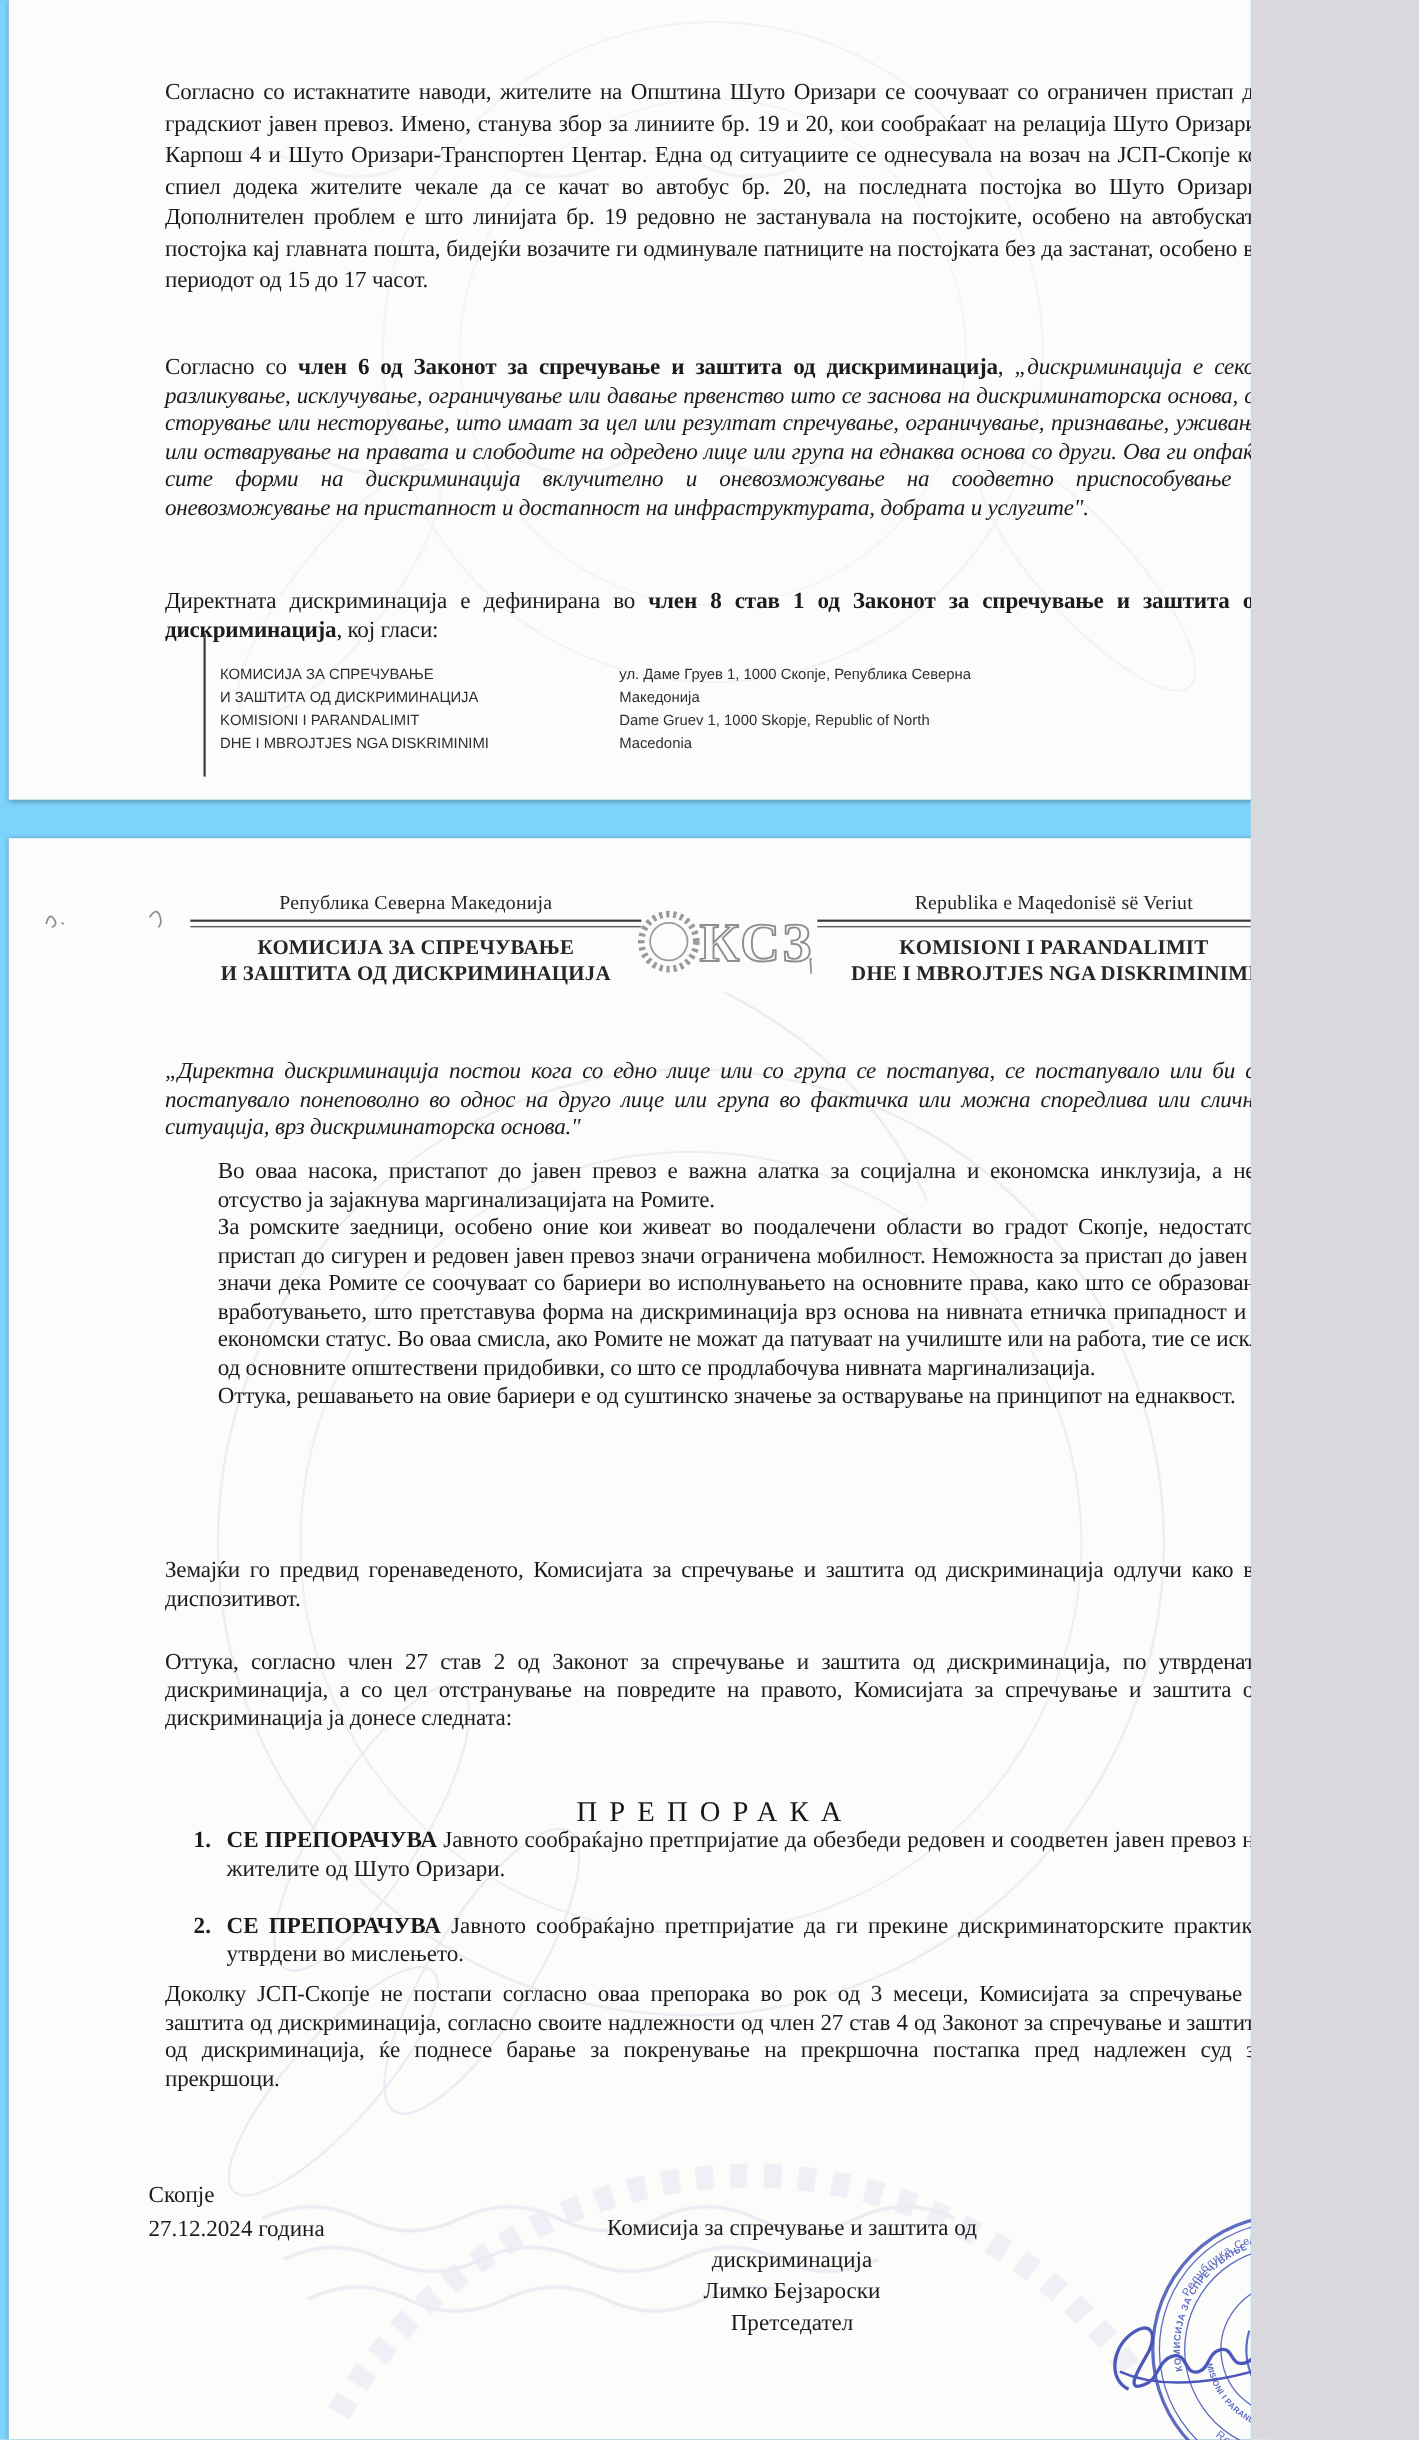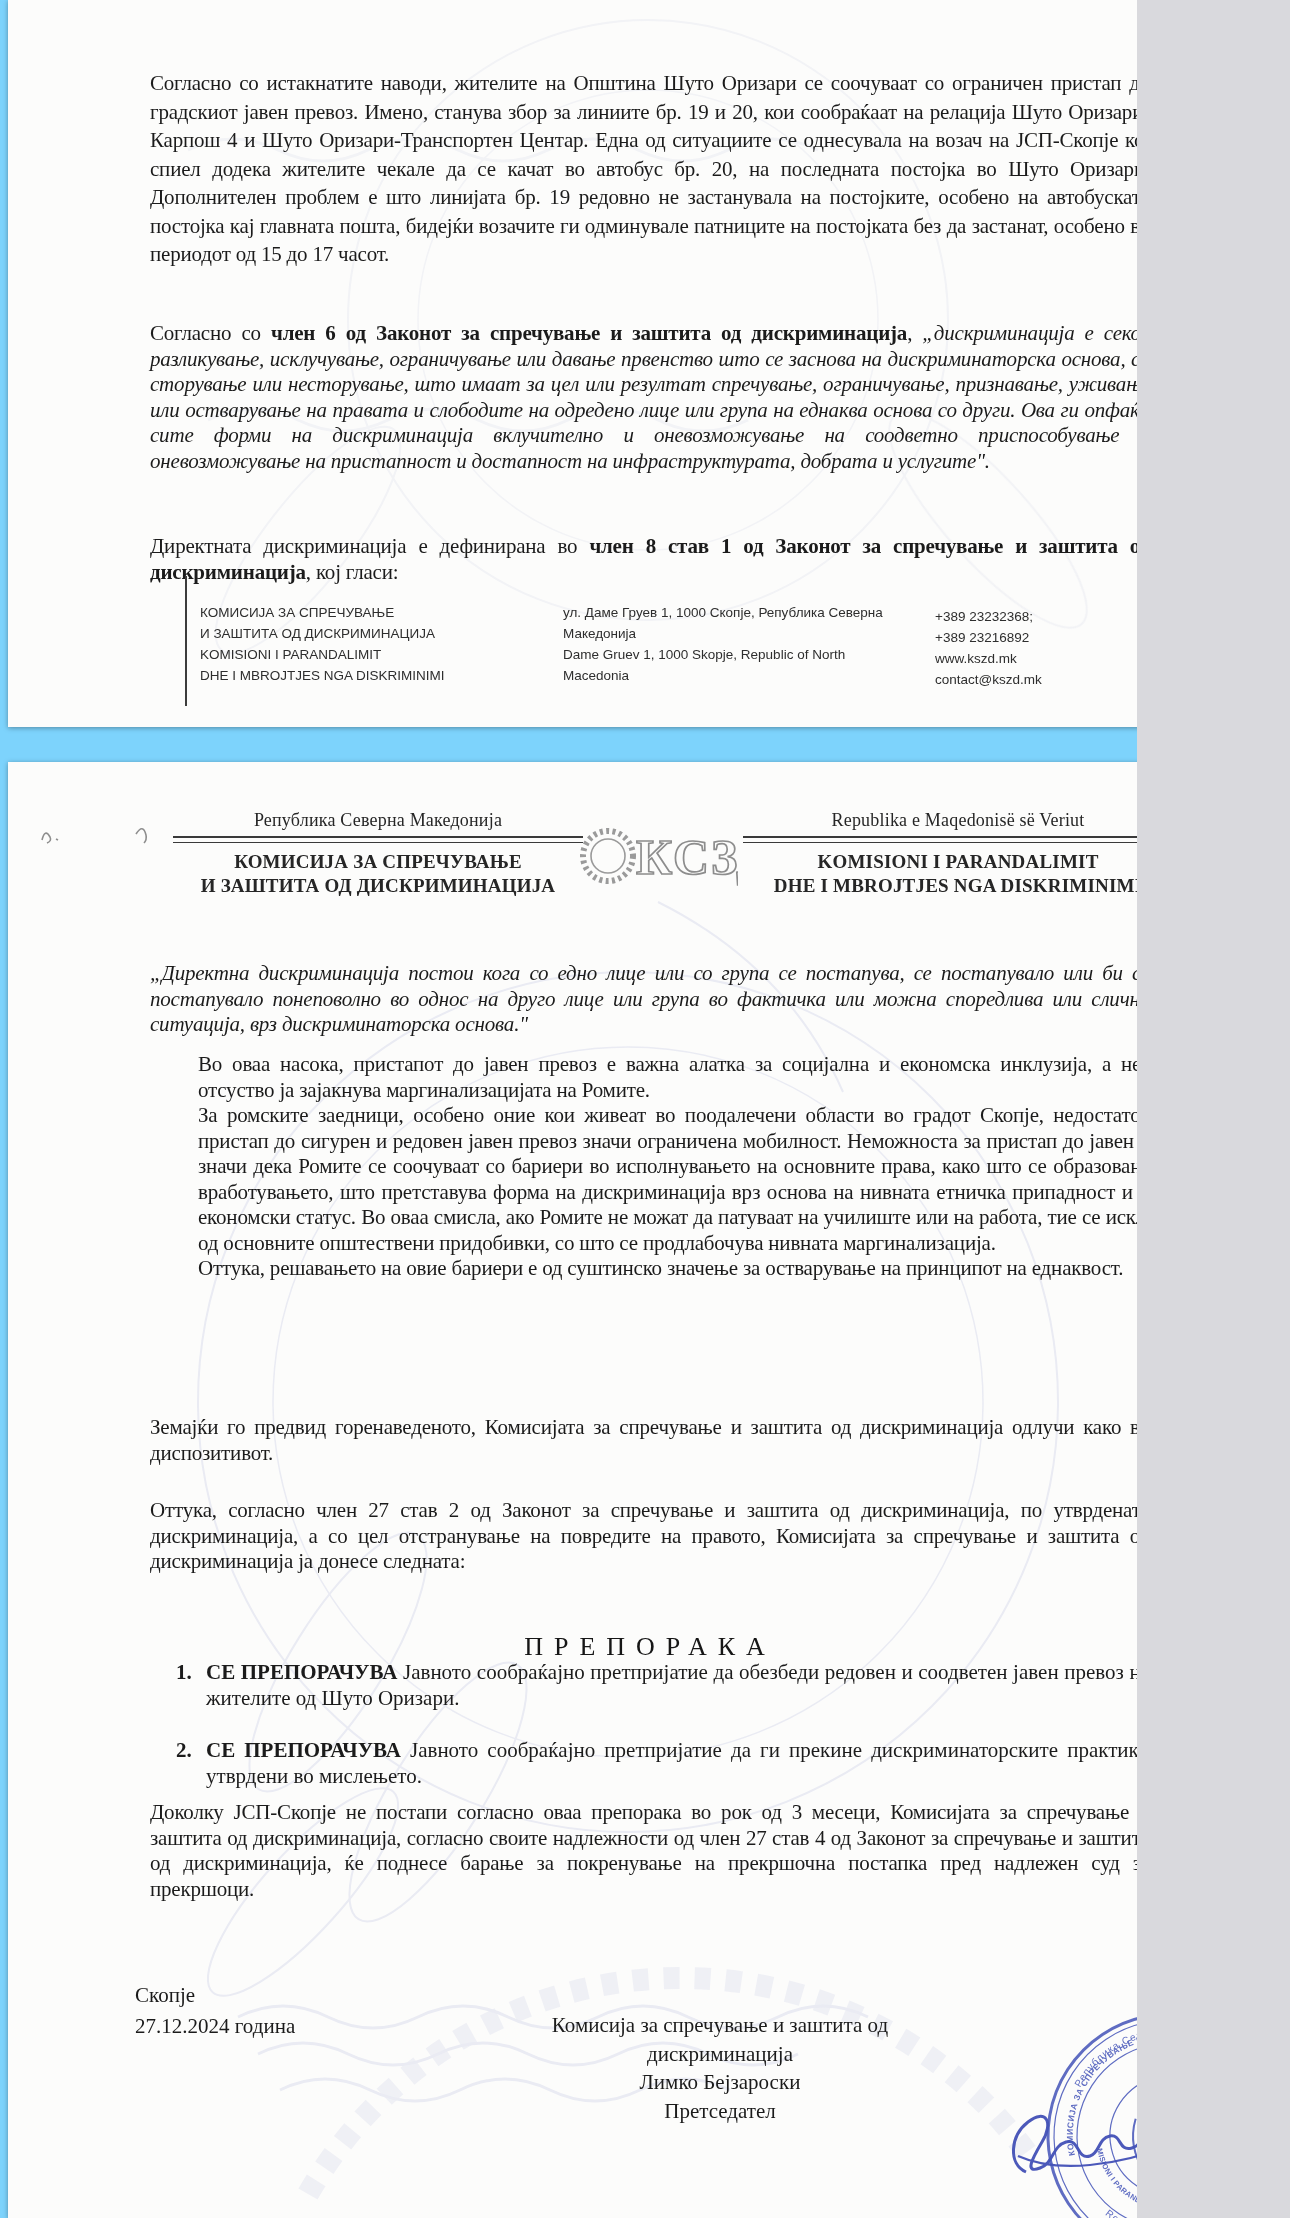--- a/index.html
+++ b/index.html
@@ -62,26 +62,20 @@
       <div>И ЗАШТИТА ОД ДИСКРИМИНАЦИЈА</div>
       <div>KOMISIONI I PARANDALIMIT</div>
       <div>DHE I MBROJTJES NGA DISKRIMINIMI</div>
     </div>
     <div class="foot" style="left:555px;top:602px;width:345px;">
       <div>ул. Даме Груев 1, 1000 Скопје, Република Северна</div>
       <div>Македонија</div>
       <div>Dame Gruev 1, 1000 Skopje, Republic of North</div>
       <div>Macedonia</div>
     </div>
-    <div class="foot" style="left:927px;top:606px;width:220px;">
-      <div>+389 23232368;</div>
-      <div>+389 23216892</div>
-      <div>www.kszd.mk</div>
-      <div>contact@kszd.mk</div>
-    </div>
   </div>
 
   <div id="page2" class="page">
     <svg class="wm" viewBox="0 0 1282 1456" width="1282" height="1456">
       <g stroke="#8b94cc" fill="none" opacity="0.16">
         <circle cx="620" cy="640" r="430" stroke-width="2"></circle>
         <circle cx="620" cy="640" r="355" stroke-width="1.5"></circle>
         <path d="M650,140 q130,65 185,190" stroke-width="2"></path>
         <ellipse cx="330" cy="900" rx="150" ry="46" stroke-width="2" transform="rotate(-58 330 900)"></ellipse>
         <ellipse cx="430" cy="1030" rx="150" ry="46" stroke-width="2" transform="rotate(-58 430 1030)"></ellipse>

